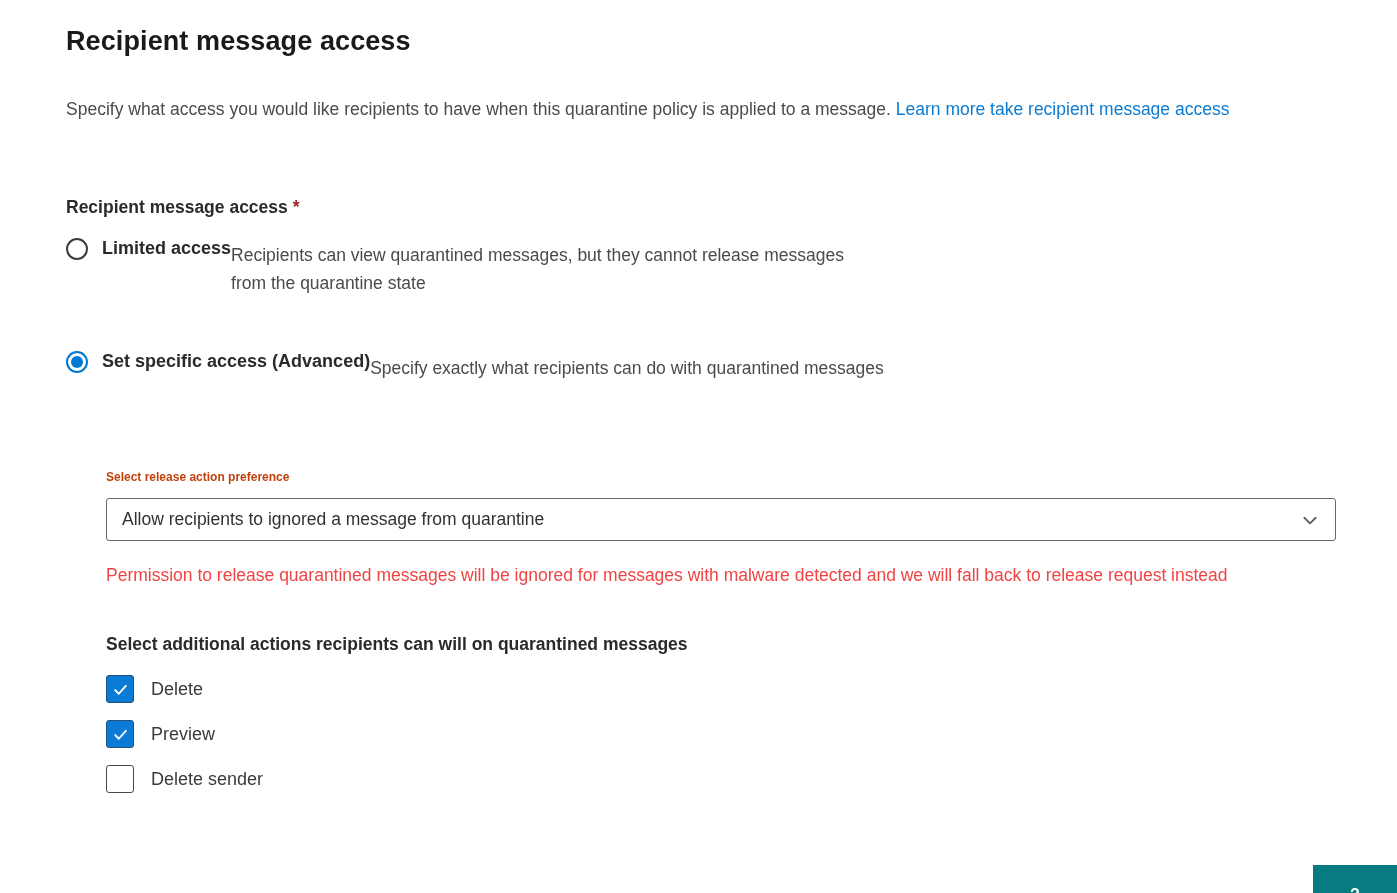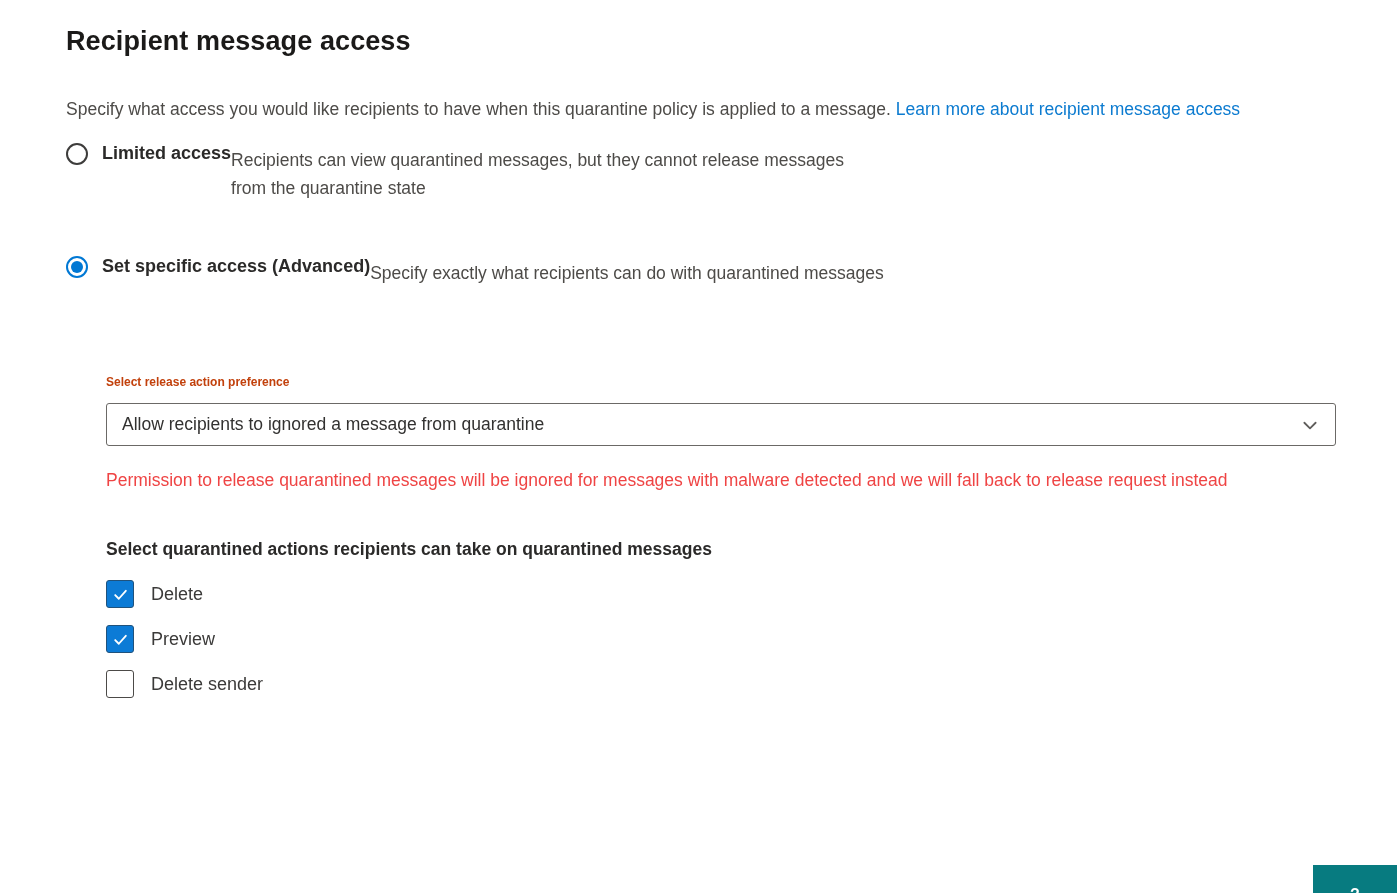--- a/index.html
+++ b/index.html
@@ -173,22 +173,23 @@
     font-weight: 600;
   }
 </style>
 </head>
 <body>
 
 <div class="page">
 
   <h1 class="page-title">Recipient message access</h1>
 
-  <p class="intro"><span>Specify what access you would like recipients to have when this quarantine policy is applied to a message. </span><a href="#">Learn more about recipient message access</a></p>
-
+  <p class="intro"><span>Specify what access you would like recipients to have when this quarantine policy is applied to a message. </span><a href="#">Learn more take recipient message access</a></p>
+
+  <div class="field-label"><span>Recipient message access </span><span class="required-marker">*</span></div>
 
   <div class="radio-group">
 
     <label class="radio-option">
       <span class="radio"></span>
       <span class="radio-texts">
         <span class="radio-label">Limited access</span>
         <span class="radio-desc">Recipients can view quarantined messages, but they cannot release messages from the quarantine state</span>
       </span>
     </label>
@@ -211,21 +212,21 @@
       <span class="dropdown-value">Allow recipients to ignored a message from quarantine</span>
       <span class="chevron-down">
         <svg width="18" height="18" viewBox="0 0 16 16" fill="none" stroke="currentColor" stroke-width="1.6" stroke-linecap="round" stroke-linejoin="round">
             <polyline points="3,6 8,11 13,6"></polyline>
           </svg>
       </span>
     </div>
 
     <p class="note">Permission to release quarantined messages will be ignored for messages with malware detected and we will fall back to release request instead</p>
 
-    <div class="additional-label">Select quarantined actions recipients can take on quarantined messages</div>
+    <div class="additional-label">Select additional actions recipients can will on quarantined messages</div>
 
     <div class="checkbox-list">
 
       <label class="checkbox-row">
         <span class="checkbox checked">
           <svg width="17" height="17" viewBox="0 0 16 16" fill="none" stroke="#ffffff" stroke-width="1.7" stroke-linecap="round" stroke-linejoin="round">
               <polyline points="3,8.5 6.4,12 13,4.5"></polyline>
             </svg>
         </span>
         <span class="checkbox-label">Delete</span>

